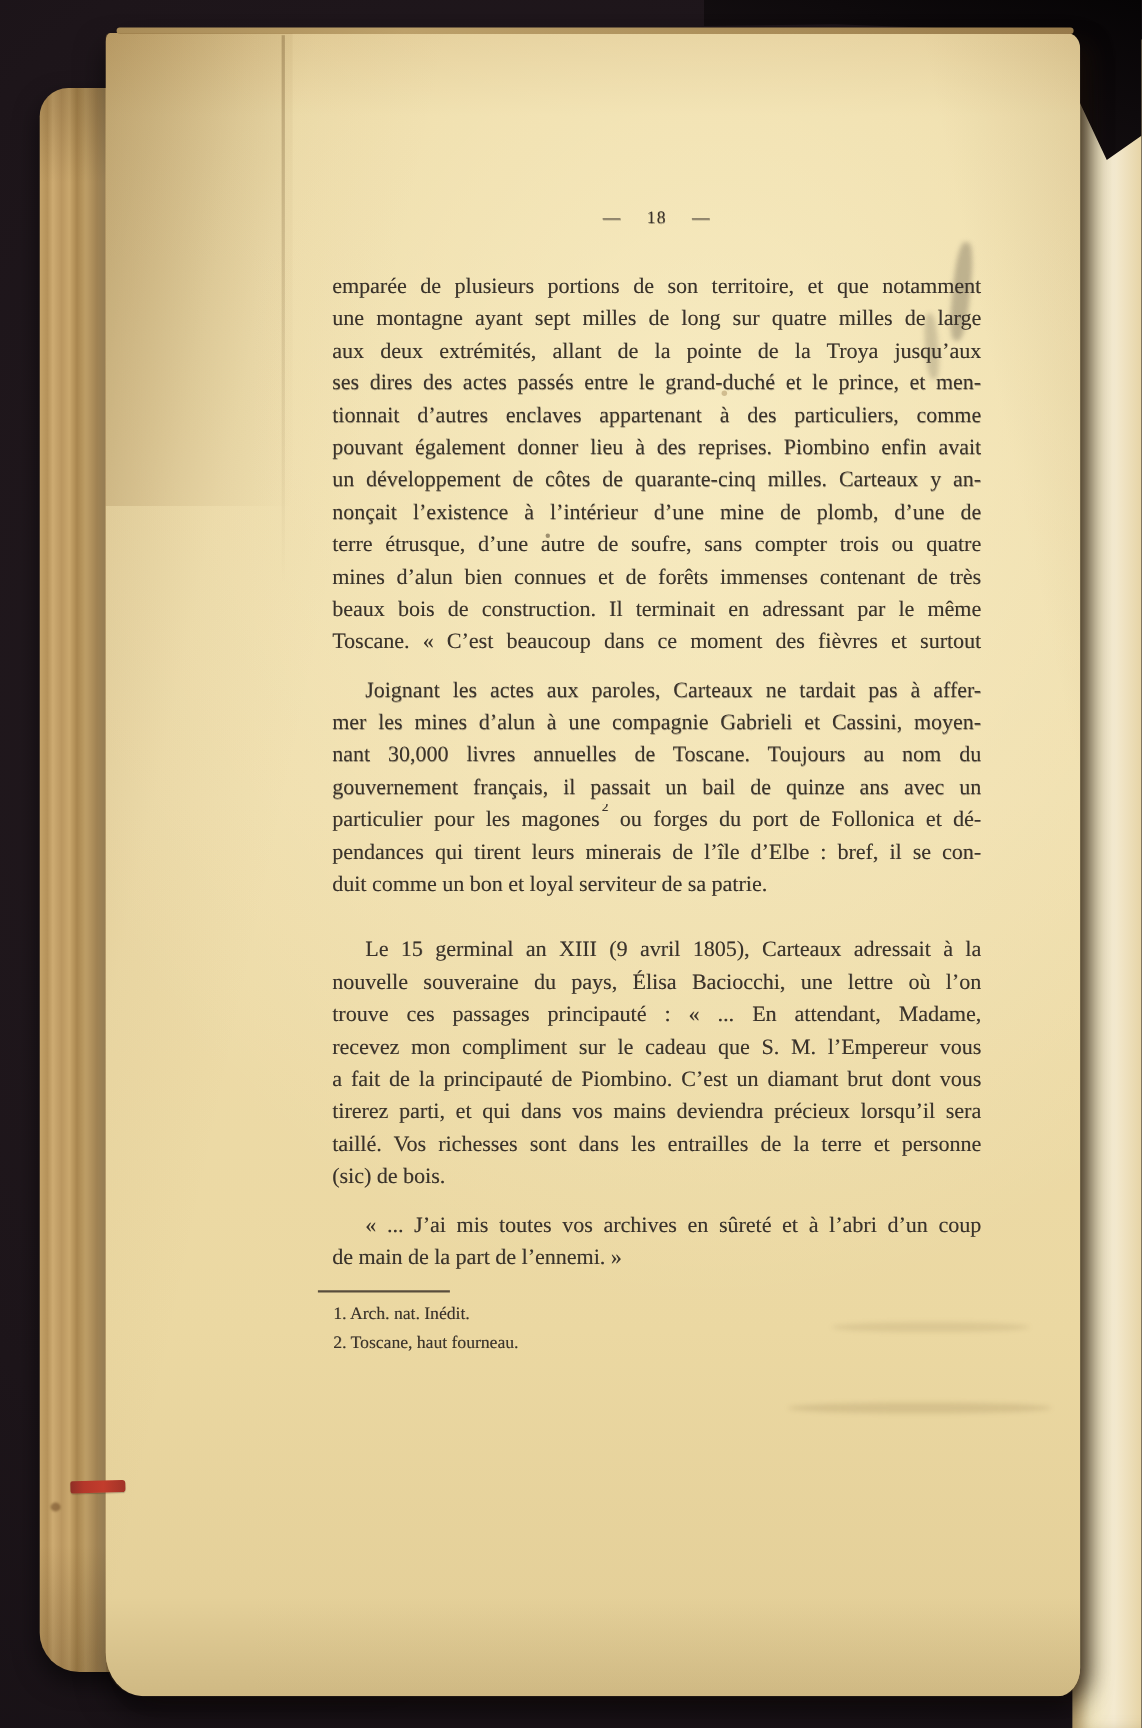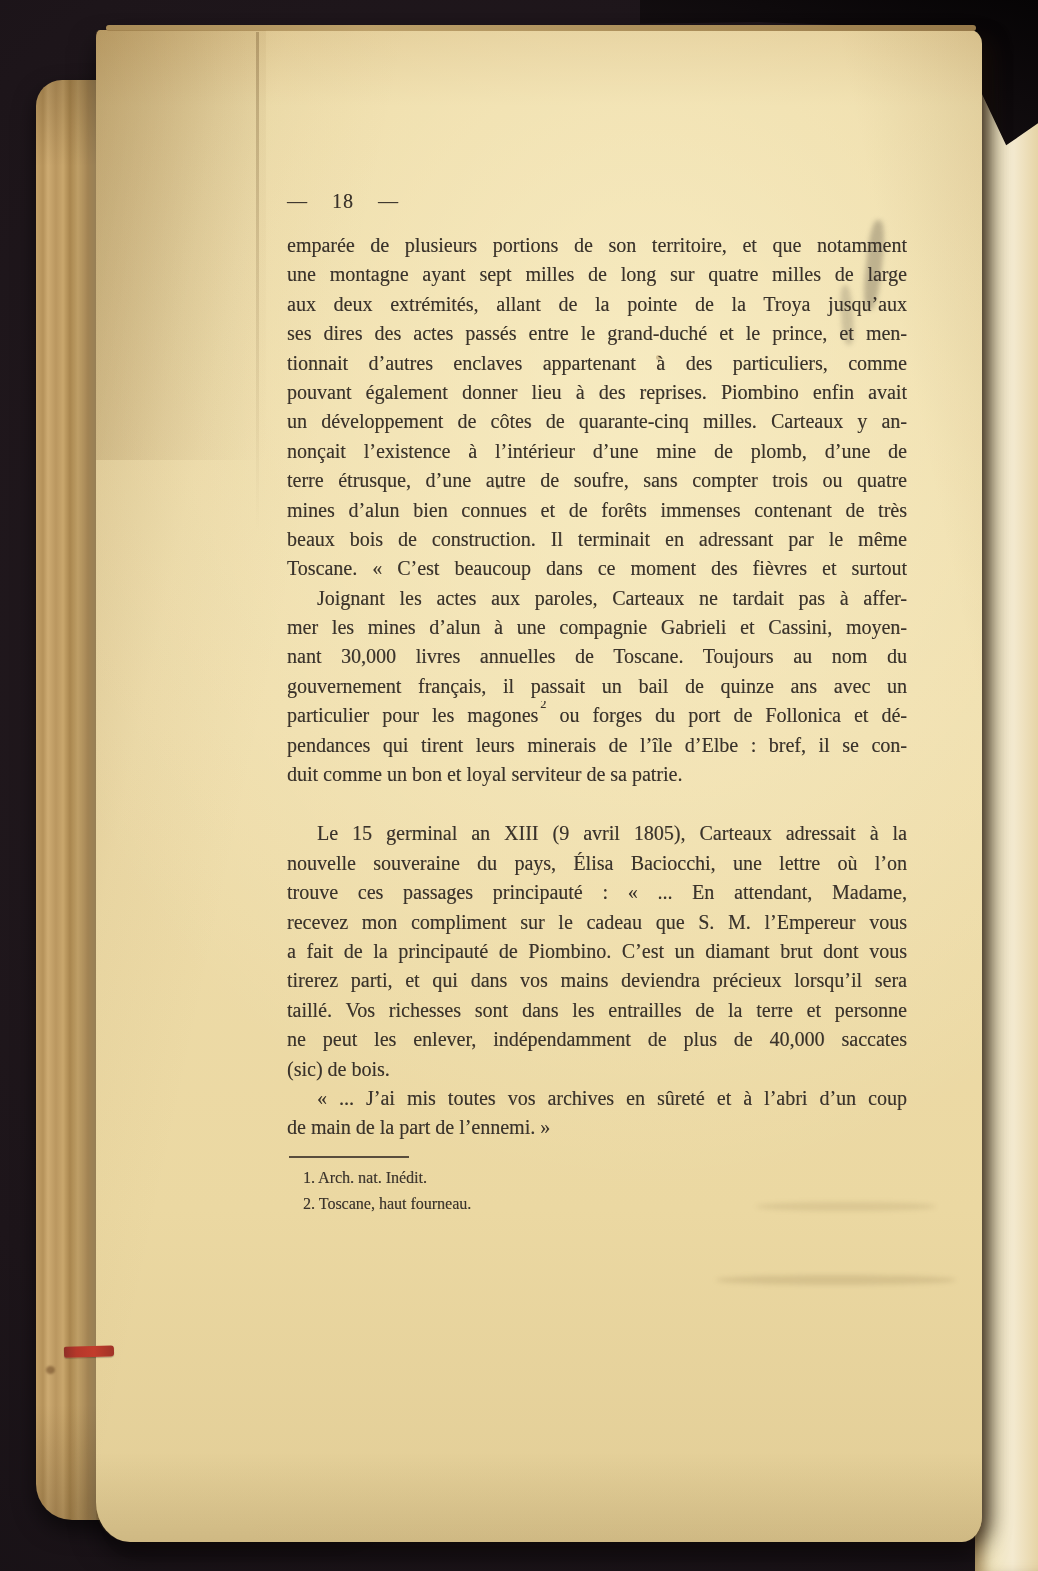--- a/index.html
+++ b/index.html
@@ -71,25 +71,25 @@
   }
   .smudge{position:absolute;pointer-events:none;filter:blur(2.5px);}
   .smudge.s1{left:770px;top:190px;width:16px;height:90px;background:rgba(55,48,40,.28);transform:rotate(6deg);border-radius:40%;}
   .smudge.s2{left:745px;top:255px;width:12px;height:60px;background:rgba(55,48,40,.20);transform:rotate(-4deg);border-radius:40%;}
   .smudge.s3{left:620px;top:1245px;width:240px;height:10px;background:rgba(110,85,45,.16);border-radius:50%;}
   .smudge.s4{left:660px;top:1172px;width:180px;height:9px;background:rgba(110,85,45,.12);border-radius:50%;}
   .fox-dot{position:absolute;border-radius:50%;pointer-events:none;}
 
   .pagenum{
     position:absolute;left:191px;top:160px;width:620px;
-    text-align:left;font-size:20px;word-spacing:18px;letter-spacing:1px;
+    text-align:center;font-size:16px;word-spacing:18px;letter-spacing:1px;
     text-shadow:.3px .3px .4px rgba(58,48,40,.45);
   }
   .text-block{position:absolute;left:191px;top:201px;width:620px;font-size:20px;}
-  .para{margin:0;}
+  .para{margin:15px;}
   .para.gap{margin-top:30px;}
   .line{
     height:29.4px;line-height:29.4px;overflow:hidden;
     text-align:justify;text-align-last:justify;
     text-shadow:.3px .3px .4px rgba(58,48,40,.42);
     white-space:normal;
   }
   .line.indent{padding-left:30px;}
   .line.last{text-align-last:left;}
   .it{}
@@ -154,21 +154,20 @@
           <div class="line last"><span>duit comme un bon et loyal serviteur de sa patrie.</span></div>
         </div>
         <div class="para gap">
           <div class="line indent"><span>Le 15 germinal an XIII (9 avril 1805), Carteaux adressait à la</span></div>
           <div class="line"><span>nouvelle souveraine du pays, Élisa Baciocchi, une lettre où l’on</span></div>
           <div class="line"><span>trouve ces passages principauté : « ... En attendant, Madame,</span></div>
           <div class="line"><span>recevez mon compliment sur le cadeau que S. M. l’Empereur vous</span></div>
           <div class="line"><span>a fait de la principauté de Piombino. </span><span class="it">C’est un diamant brut dont vous</span></div>
           <div class="line"><span class="it">tirerez parti, et qui dans vos mains deviendra précieux lorsqu’il sera</span></div>
           <div class="line"><span class="it">taillé</span><span>. Vos richesses sont dans les entrailles de la terre et personne</span></div>
-          <div class="line"><span>ne peut les enlever, indépendamment de plus de 40,000 saccates</span></div>
           <div class="line last"><span>(</span><span class="it">sic</span><span>) de bois.</span></div>
         </div>
         <div class="para">
           <div class="line indent"><span>« ... J’ai mis toutes vos archives en sûreté et à l’abri d’un coup</span></div>
           <div class="line last"><span>de main de la part de l’ennemi. »</span></div>
         </div>
         <div class="frule"></div>
         <div class="footnotes">
           <div class="fline"><span>1. Arch. nat. </span><span class="it">Inédit</span><span>.</span></div>
           <div class="fline"><span>2. </span><span class="it">Toscane</span><span>, haut fourneau.</span></div>

